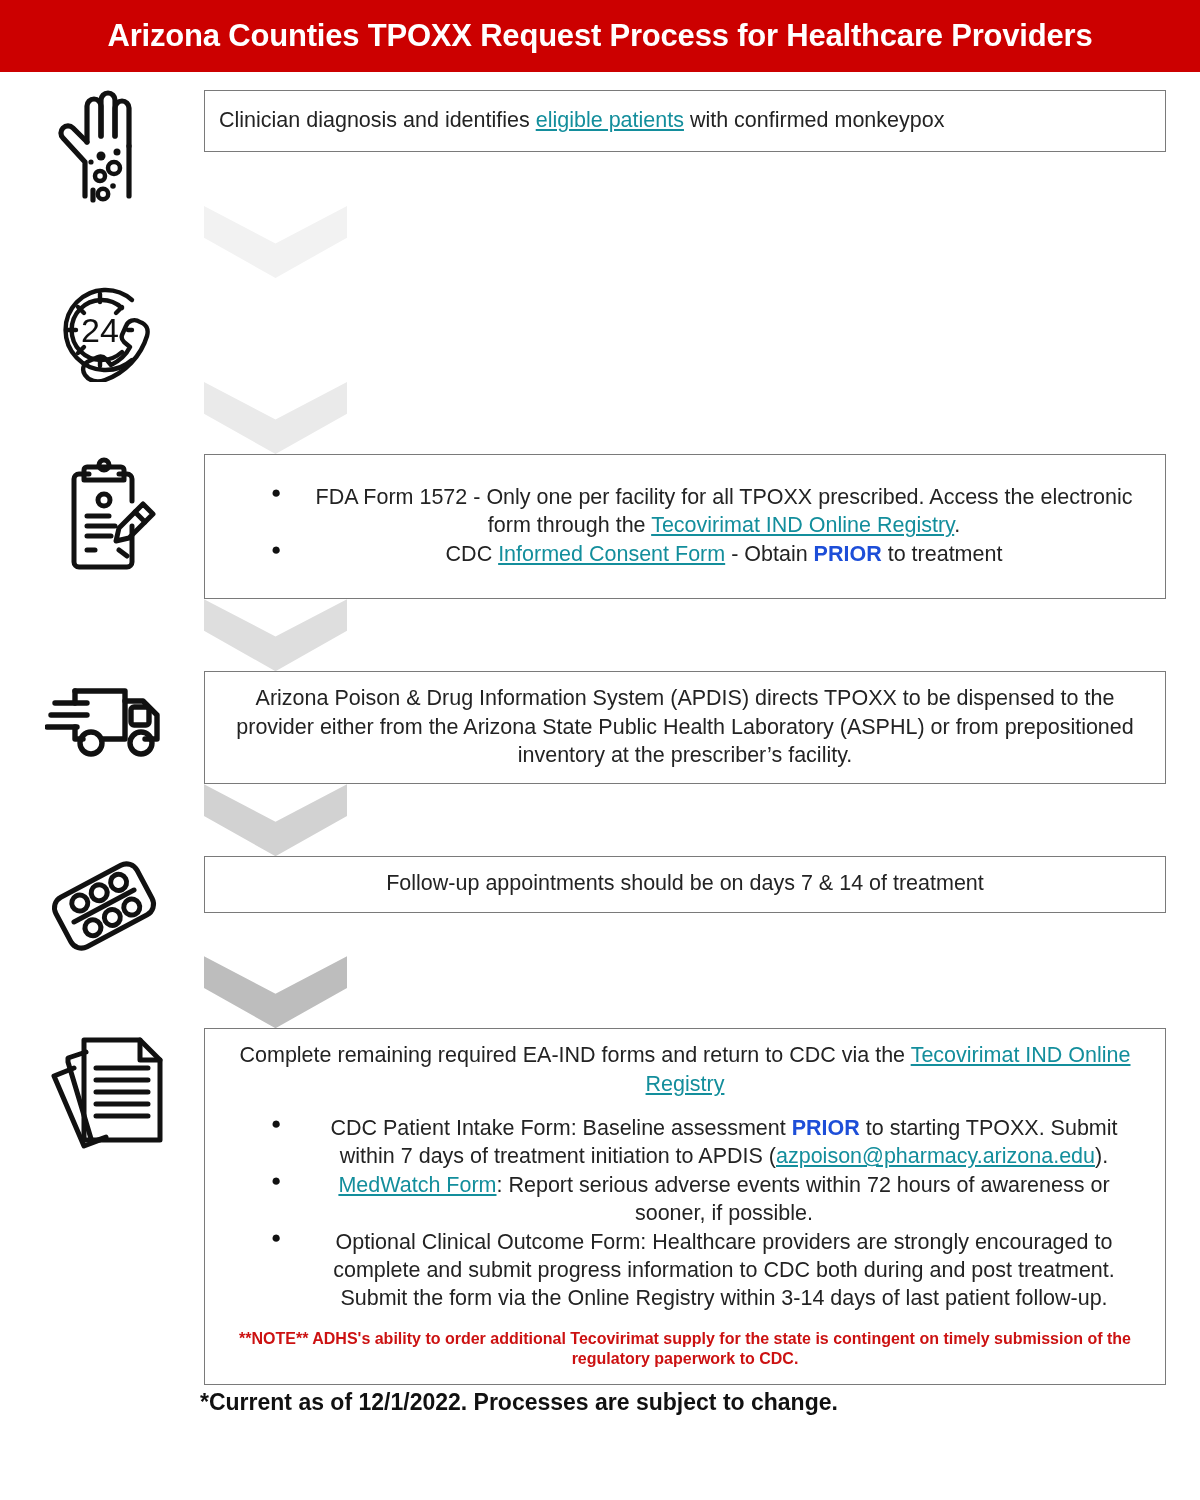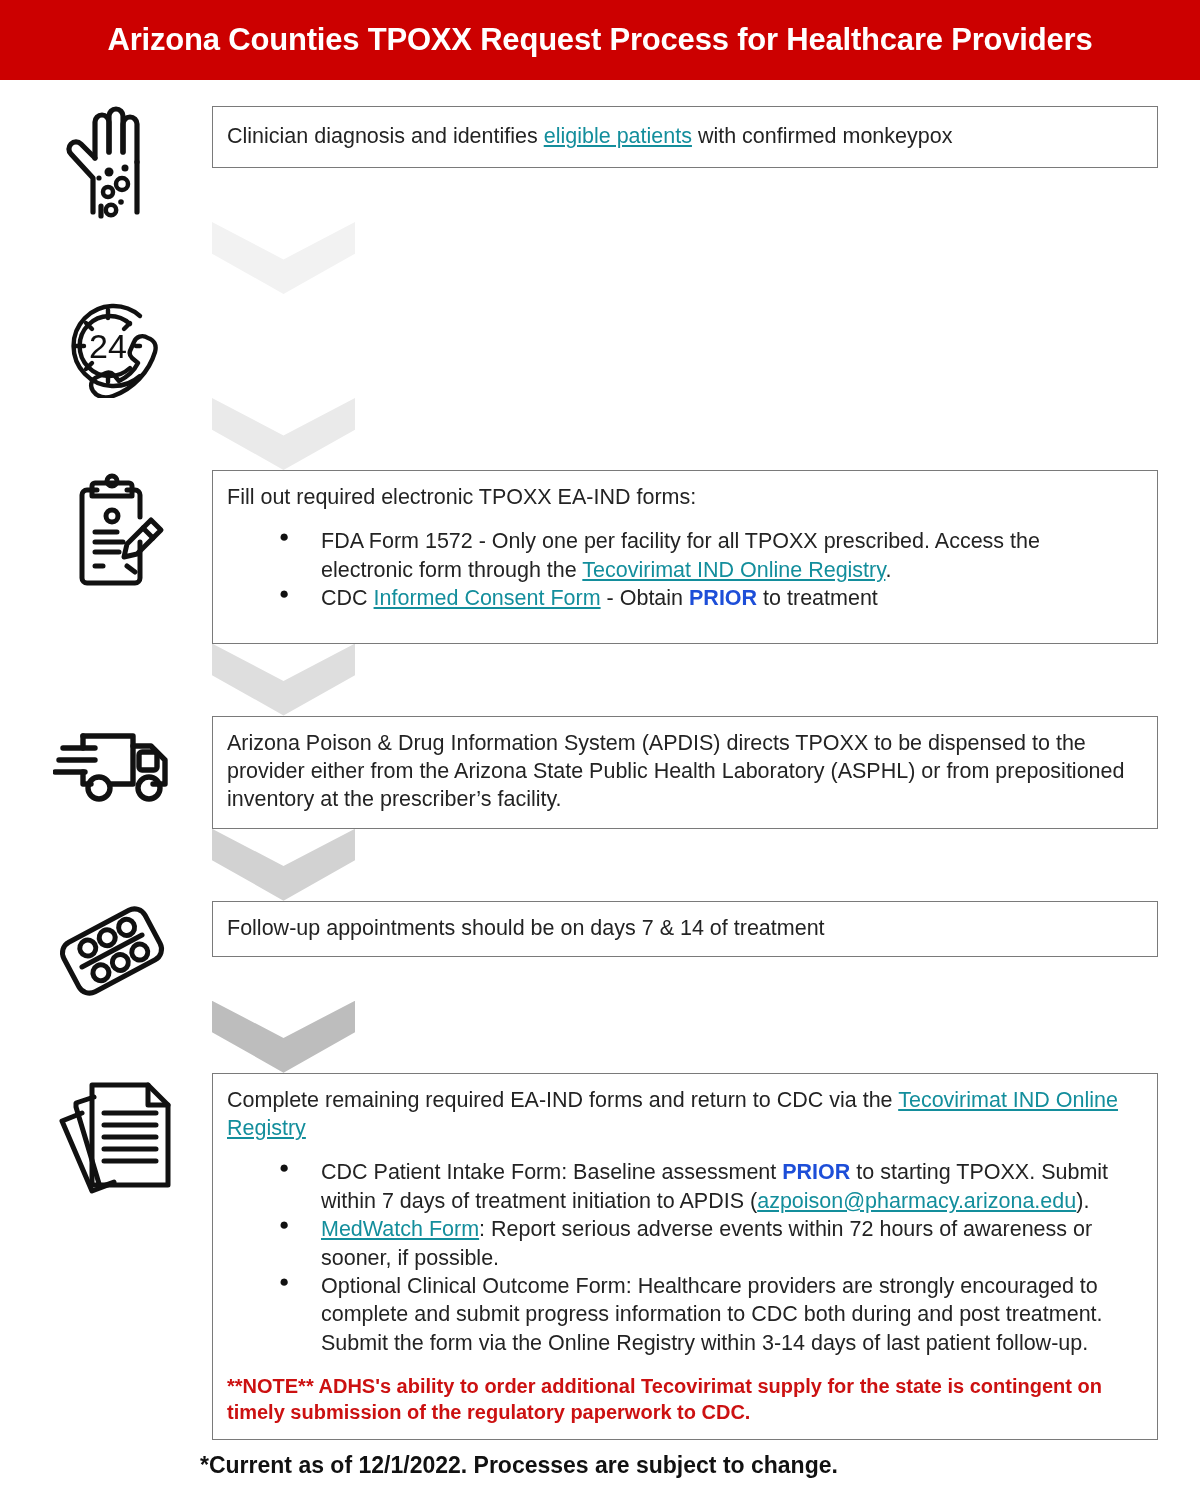--- a/index.html
+++ b/index.html
@@ -12,38 +12,39 @@
     height: 1500px;
     font-family: "Liberation Sans", sans-serif;
     color: #1a1a1a;
     overflow: hidden;
     position: relative;
   }
 
   
   .banner {
     background: #cc0000;
-    height: 80px;
+    height: 72px;
     display: flex;
     align-items: center;
     justify-content: center;
   }
   .banner-title {
     color: #ffffff;
     font-size: 31px;
     font-weight: bold;
     letter-spacing: -0.2px;
     white-space: nowrap;
   }
   .banner-title .strong { font-weight: 900; }
 
   
   .flow {
     position: relative;
-    padding: 12px;
+    padding: 4px;
+    text-align: center;
   }
   .row {
     position: relative;
     display: flex;
     align-items: flex-start;
   }
   .icon-col {
     width: 200px;
     flex: 0 0 200px;
     display: flex;
@@ -106,21 +107,21 @@
     left: -42px;
     top: -1px;
     font-size: 17px;
     color: #111;
   }
 
   
   .note {
     color: #cc1111;
     font-weight: bold;
-    font-size: 20px;
+    font-size: 16px;
     line-height: 1.3;
     margin-top: 2px;
   }
 
   
   .footer {
     margin-top: 0;
     padding-left: 200px;
     font-size: 23px;
     font-weight: bold;
@@ -204,21 +205,20 @@
           <path d="M38 62 h22 M38 72 h28 M38 82 h24"></path>
           <path d="M38 96 h8"></path>
           <path d="M70 96 l8 6"></path>
           <path d="M70 74 L94 50 l10 10 L80 84 l-13 3 z"></path>
           <path d="M86 58 l10 10"></path>
         </svg>
       </span>
     </div>
     <div class="box-col">
       <div class="step-box">
-        <p>Fill out required electronic TPOXX EA-IND forms:</p>
         <ul class="bullets">
           <li><span>FDA Form 1572 - Only one per facility for all TPOXX prescribed. Access the electronic form through the </span><a class="link" href="#">Tecovirimat IND Online Registry</a><span>.</span></li>
           <li><span>CDC </span><a class="link" href="#">Informed Consent Form</a><span> - Obtain </span><b class="bold">PRIOR</b><span> to treatment</span></li>
         </ul>
       </div>
     </div>
   </div>
 
   <div class="chev-wrap">
     <div class="chev-spacer"></div>

